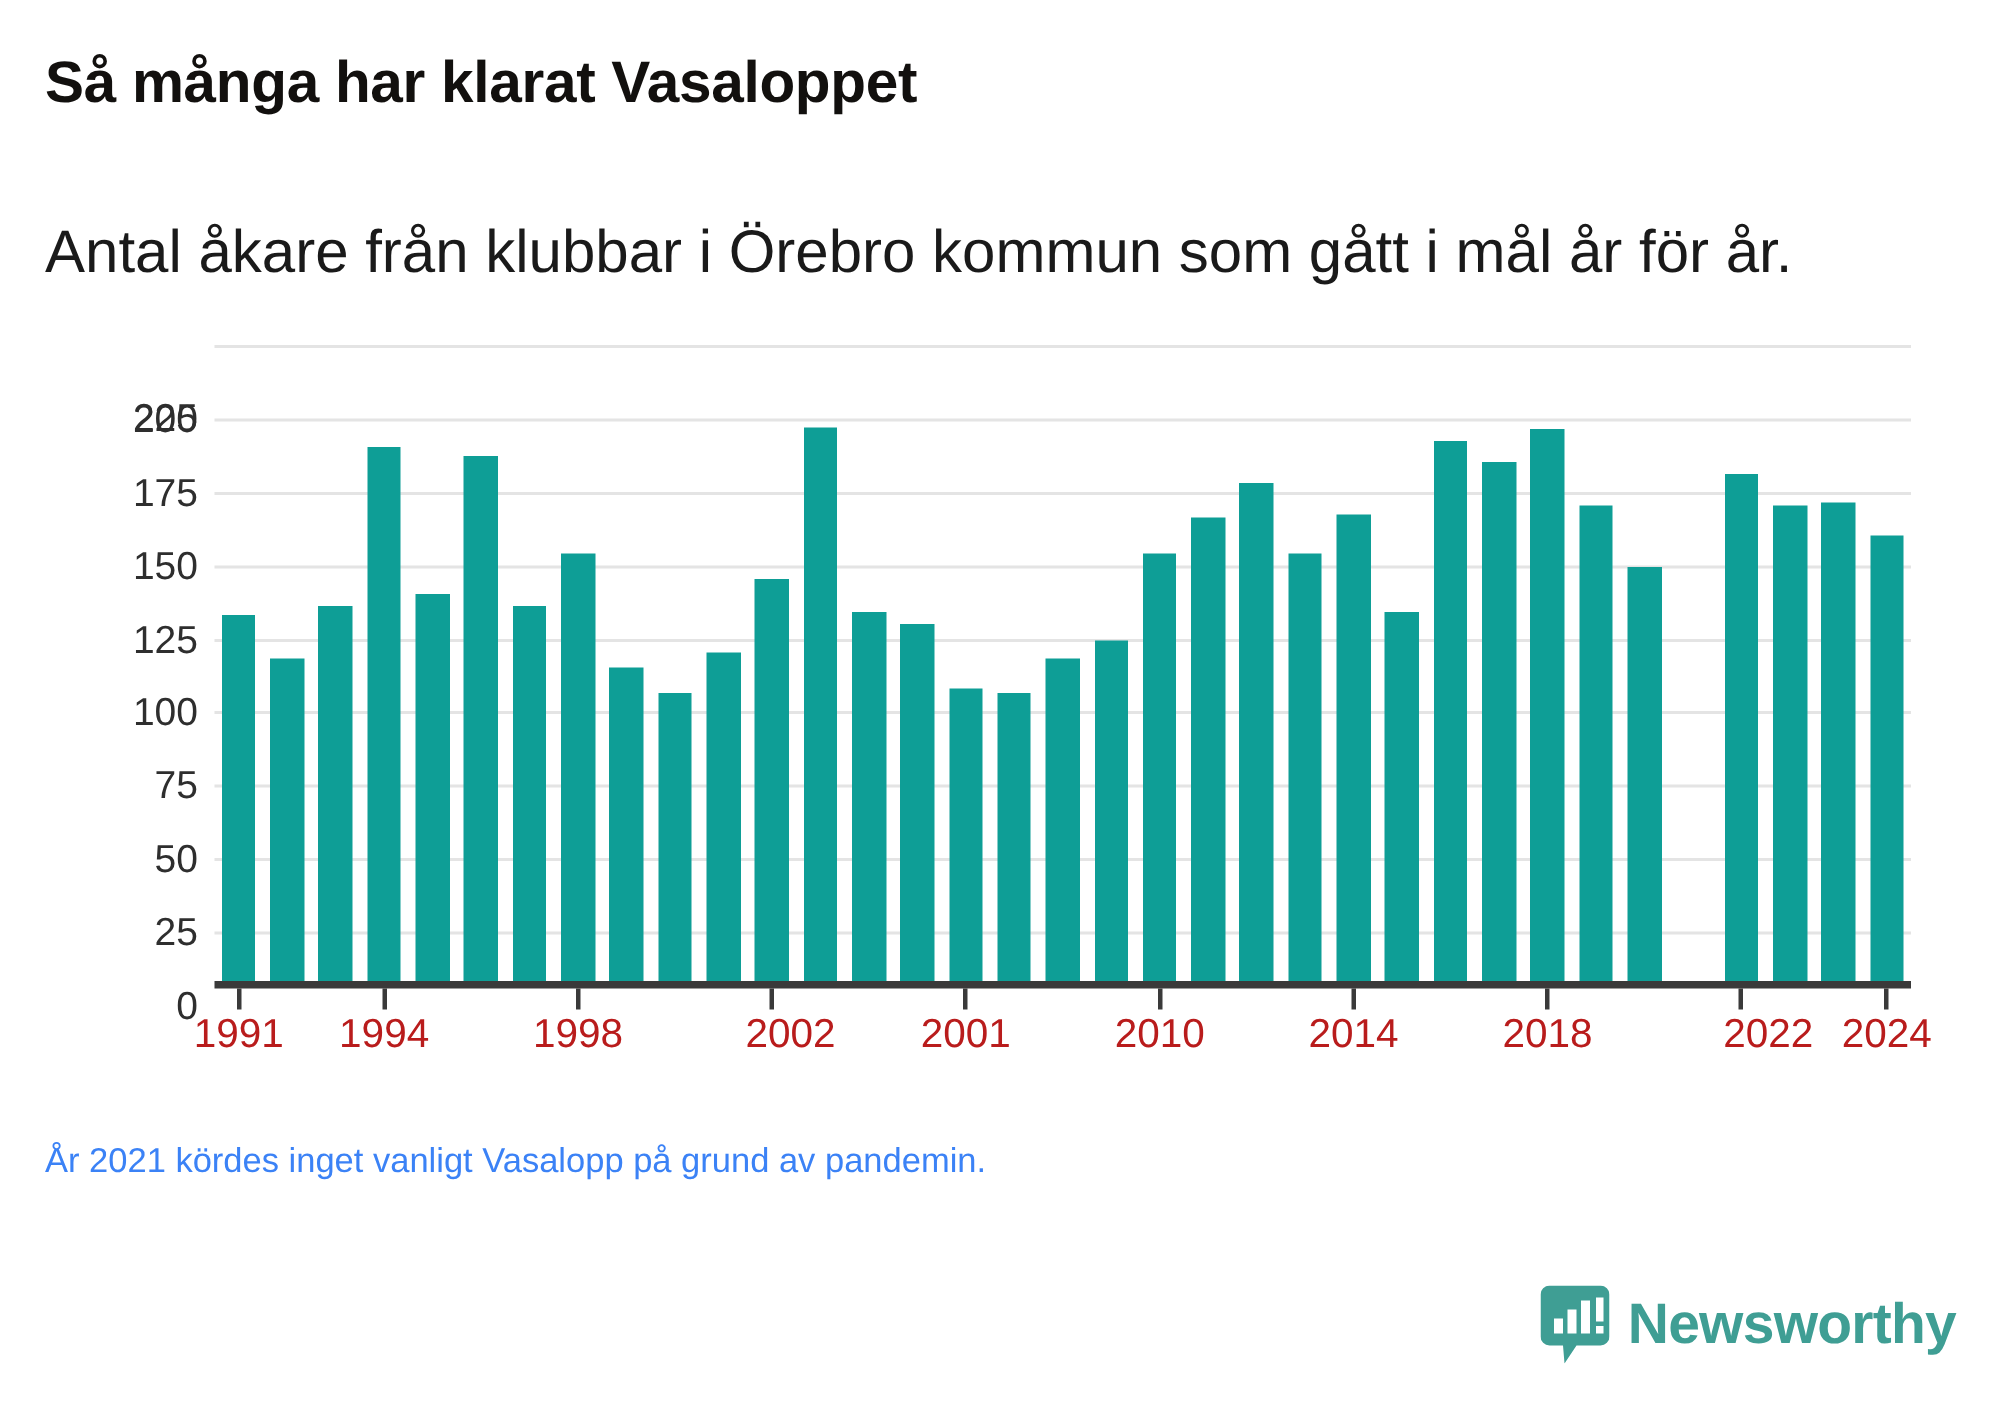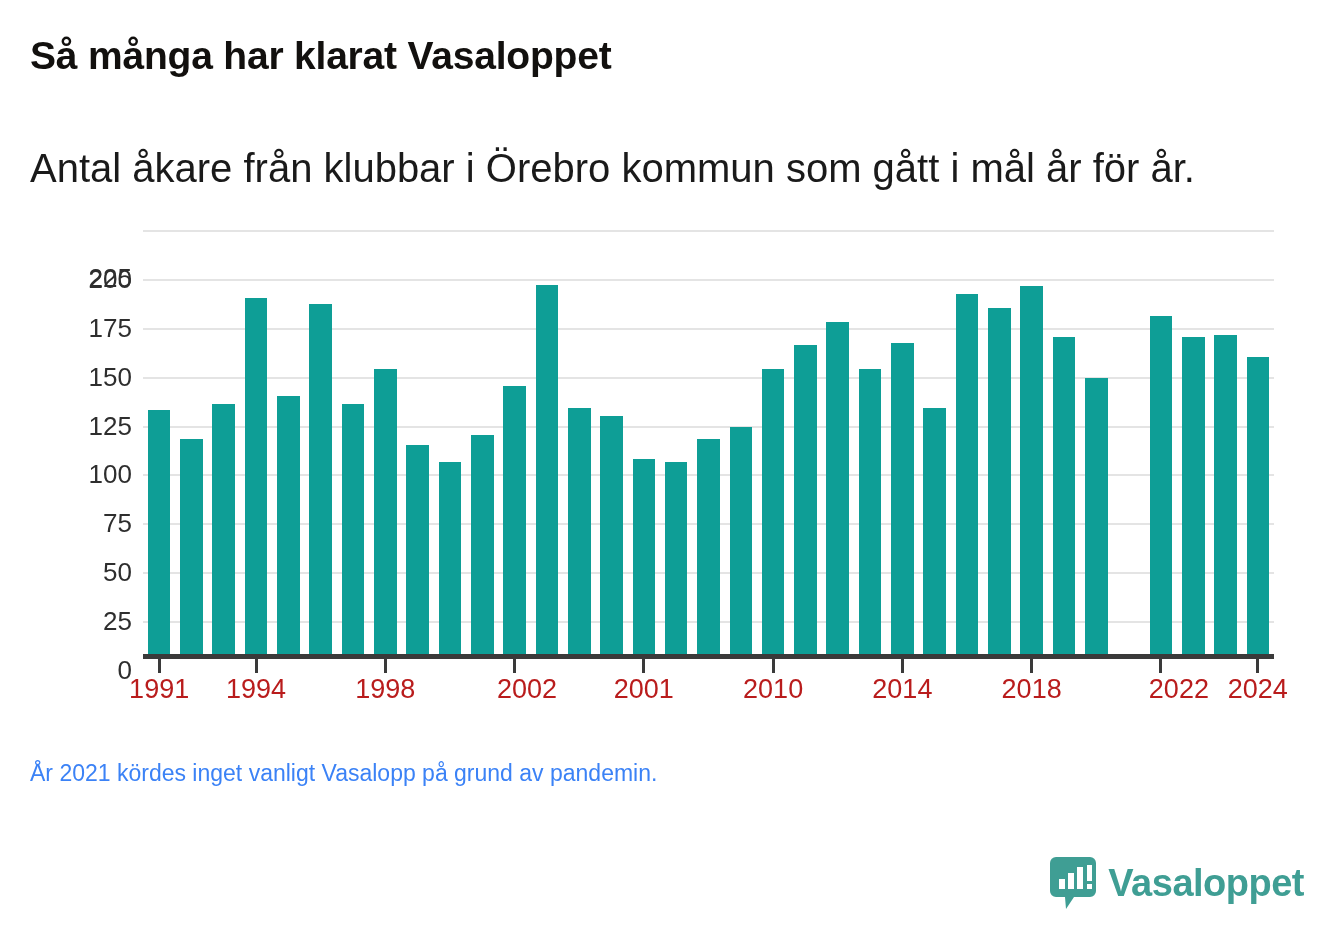--- a/index.html
+++ b/index.html
@@ -271,16 +271,16 @@
     <span class="logo-mark">
       <svg viewBox="0 0 46 52" width="46" height="52" aria-hidden="true">
         <path d="M6 0 H40 A6 6 0 0 1 46 6 V34 A6 6 0 0 1 40 40 H24 L16 52 L15 40 H6 A6 6 0 0 1 0 34 V6 A6 6 0 0 1 6 0 Z" fill="#3f9e94"></path>
         <rect x="9" y="22" width="6" height="10" fill="#ffffff"></rect>
         <rect x="18" y="16" width="6" height="16" fill="#ffffff"></rect>
         <rect x="27" y="10" width="6" height="22" fill="#ffffff"></rect>
         <rect x="37" y="8" width="5" height="16" fill="#ffffff"></rect>
         <rect x="37" y="27" width="5" height="5" fill="#ffffff"></rect>
       </svg>
     </span>
-    <span class="logo-text">Vasaloppet</span>
+    <span class="logo-text">Newsworthy</span>
   </div>
 
 </div>
 
 </body></html>

